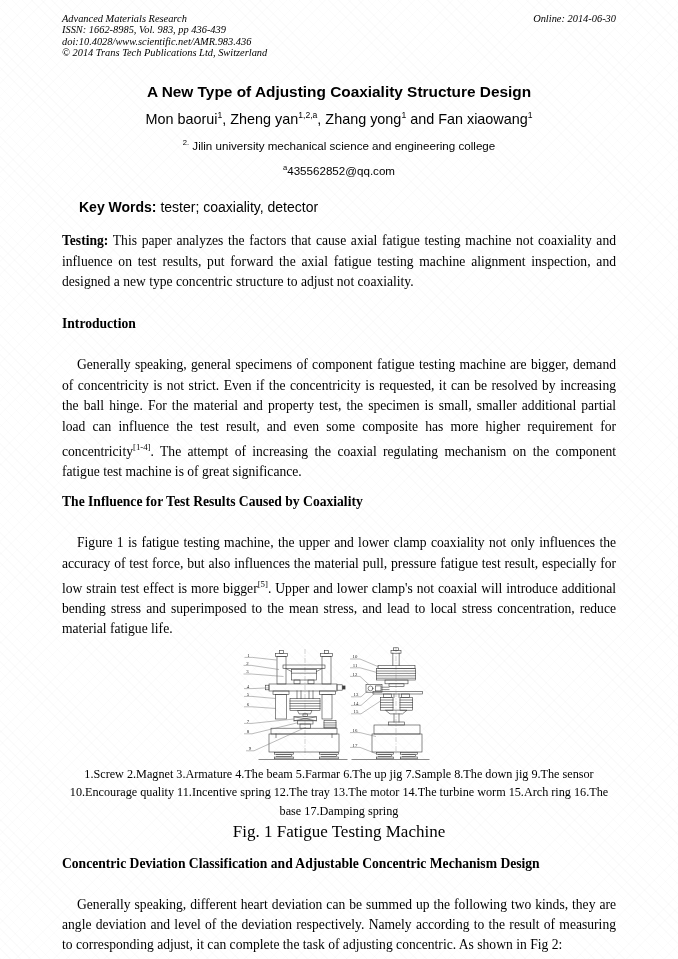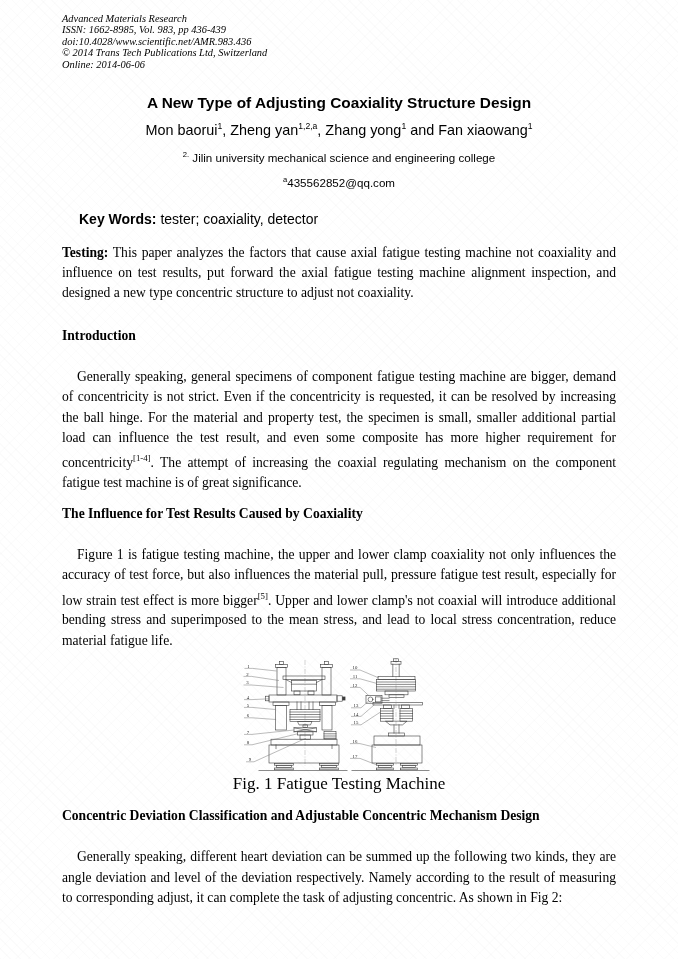--- a/index.html
+++ b/index.html
@@ -8,21 +8,21 @@
   .page {
     position:relative; width:678px; height:959px; overflow:hidden;
     background:#ffffff;
     background-image:
       repeating-linear-gradient(45deg, rgba(130,130,130,0.030) 0 1px, transparent 1px 7px),
       repeating-linear-gradient(-45deg, rgba(130,130,130,0.018) 0 1px, transparent 1px 9px);
     padding:13px 62px 0 62px;
     color:#000;
     font-family:"Liberation Serif","DejaVu Serif",serif;
   }
-  .journal-header { display:flex; justify-content:space-between; align-items:flex-start;flex-direction:column; }
+  .journal-header { display:flex; justify-content:space-between; align-items:flex-start; }
   .jline { font-style:italic; font-size:10.4px; line-height:11.4px; white-space:nowrap; }
   .title {
     font-family:Liberation Sans, sans-serif;
     font-size:15.4px; font-weight:bold; text-align:center; margin-top:24px;
   }
   .authors {
     font-family:"Liberation Sans","DejaVu Sans",sans-serif;
     font-size:14.4px; text-align:center; margin-top:9px;
   }
   .authors sup { font-size:8.6px; }
@@ -64,21 +64,21 @@
 
 <div class="page">
 
   <div class="journal-header">
     <div>
       <div class="jline">Advanced Materials Research</div>
       <div class="jline">ISSN: 1662-8985, Vol. 983, pp 436-439</div>
       <div class="jline">doi:10.4028/www.scientific.net/AMR.983.436</div>
       <div class="jline">© 2014 Trans Tech Publications Ltd, Switzerland</div>
     </div>
-    <div class="jline">Online: 2014-06-06</div>
+    <div class="jline">Online: 2014-06-30</div>
   </div>
 
   <h1 class="title">A New Type of Adjusting Coaxiality Structure Design</h1>
 
   <div class="authors"><span>Mon baorui</span><sup>1</sup><span>, </span><span>Zheng yan</span><sup>1,2,a</sup><span>, </span><span>Zhang yong</span><sup>1</sup><span> and </span><span>Fan xiaowang</span><sup>1</sup></div>
 
   <div class="affil"><sup>2.</sup> <span>Jilin university mechanical science and engineering college</span></div>
 
   <div class="email"><sup>a</sup><span>435562852@qq.com</span></div>
 
@@ -234,19 +234,20 @@
         <text x="136" y="25">11</text>
         <text x="136" y="33.6">12</text>
         <text x="137" y="54">13</text>
         <text x="137" y="62.6">14</text>
         <text x="137" y="71">15</text>
         <text x="136" y="89.8">16</text>
         <text x="136" y="104.6">17</text>
       </g>
     </svg>
 
+    <div class="caption">1.Screw 2.Magnet 3.Armature 4.The beam 5.Farmar 6.The up jig 7.Sample 8.The down jig 9.The sensor 10.Encourage quality 11.Incentive spring 12.The tray 13.The motor 14.The turbine worm 15.Arch ring 16.The base 17.Damping spring</div>
     <div class="figlabel">Fig. 1 Fatigue Testing Machine</div>
   </div>
 
   <h2 class="section mt-md">Concentric Deviation Classification and Adjustable Concentric Mechanism Design</h2>
   <p class="body indent">Generally speaking, different heart deviation can be summed up the following two kinds, they are angle deviation and level of the deviation respectively. Namely according to the result of measuring to corresponding adjust, it can complete the task of adjusting concentric. As shown in Fig 2:</p>
 
 </div>
 
 </body></html>

